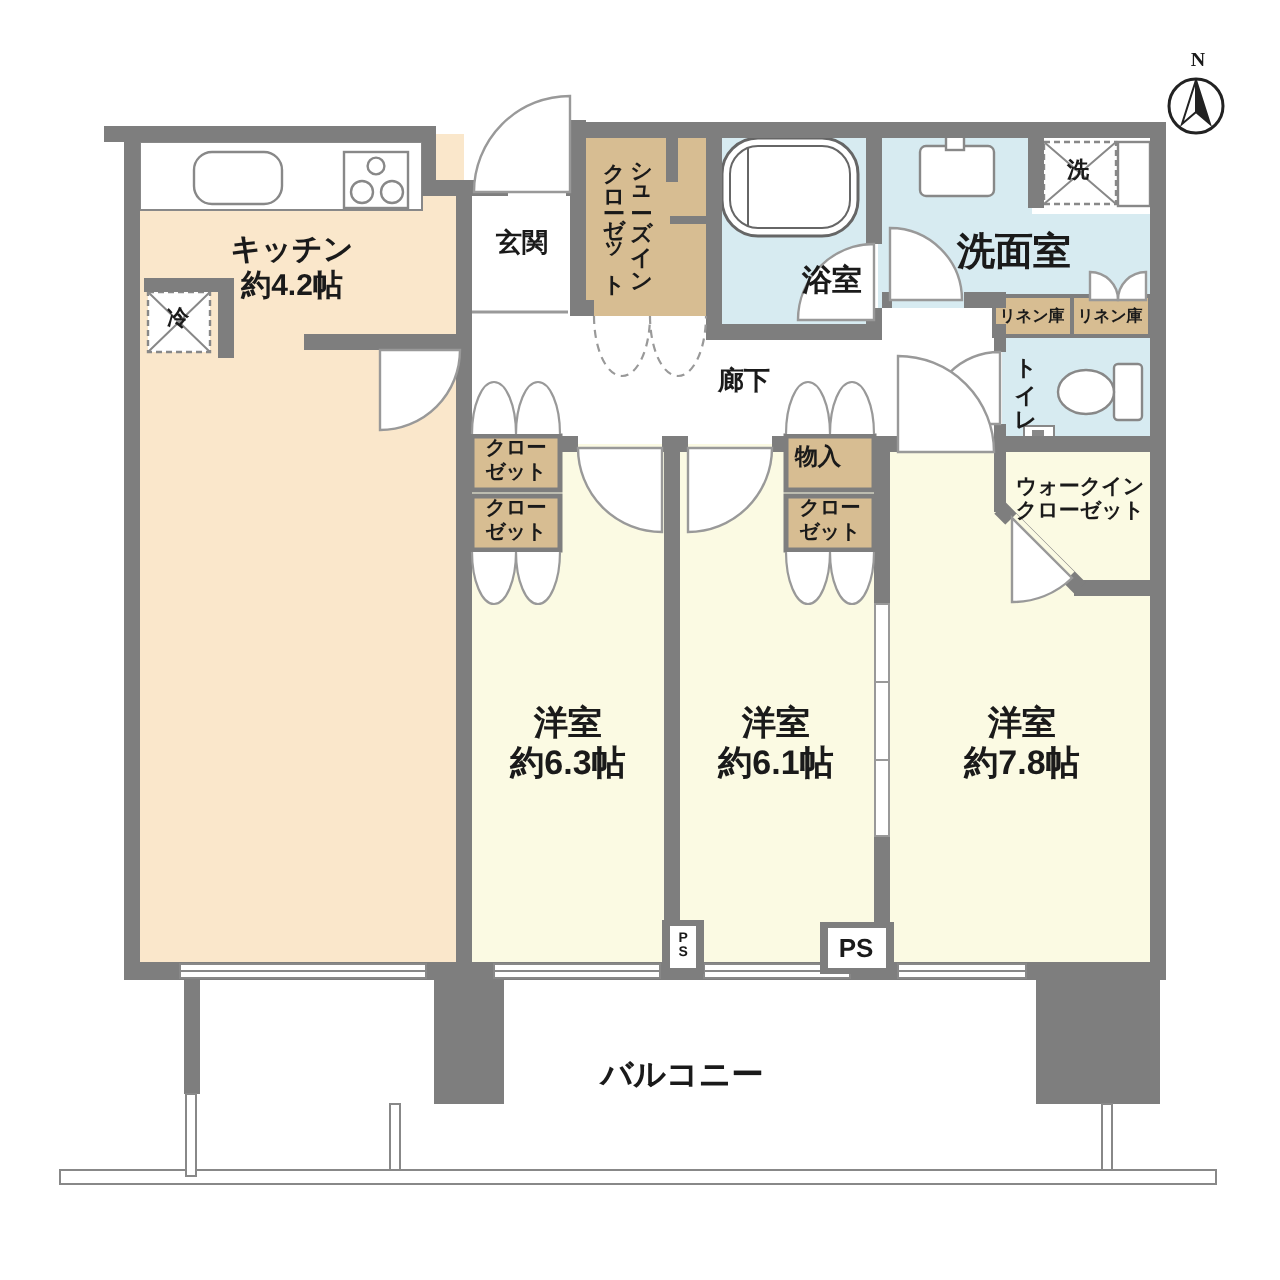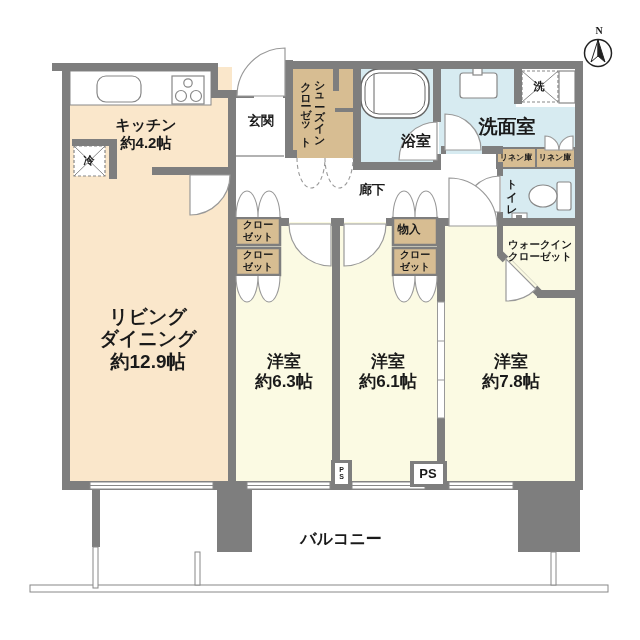--- a/index.html
+++ b/index.html
@@ -141,23 +141,20 @@
 
   <g>
     <circle cx="598" cy="53" r="13.5" fill="#fff" stroke="#222" stroke-width="1.5"></circle>
     <polygon points="598,40 591,62 598,56" fill="#fff" stroke="#222" stroke-width="1"></polygon>
     <polygon points="598,40 605,62 598,56" fill="#222" stroke="#222" stroke-width="1"></polygon>
   </g>
 </svg>
 
 <div class="lbl" style="left:146px;top:134px;font-size:15px;">キッチン
 約4.2帖</div>
-<div class="lbl" style="left:148px;top:340px;font-size:19px;">リビング
-ダイニング
-約12.9帖</div>
 <div class="lbl" style="left:284px;top:372px;font-size:17px;">洋室
 約6.3帖</div>
 <div class="lbl" style="left:388px;top:372px;font-size:17px;">洋室
 約6.1帖</div>
 <div class="lbl" style="left:511px;top:372px;font-size:17px;">洋室
 約7.8帖</div>
 <div class="lbl" style="left:261px;top:121px;font-size:13px;">玄関</div>
 <div class="lbl vert" style="left:312px;top:108px;font-size:11px;">シューズイン
 クローゼット</div>
 <div class="lbl" style="left:416px;top:141px;font-size:15px;">浴室</div>

